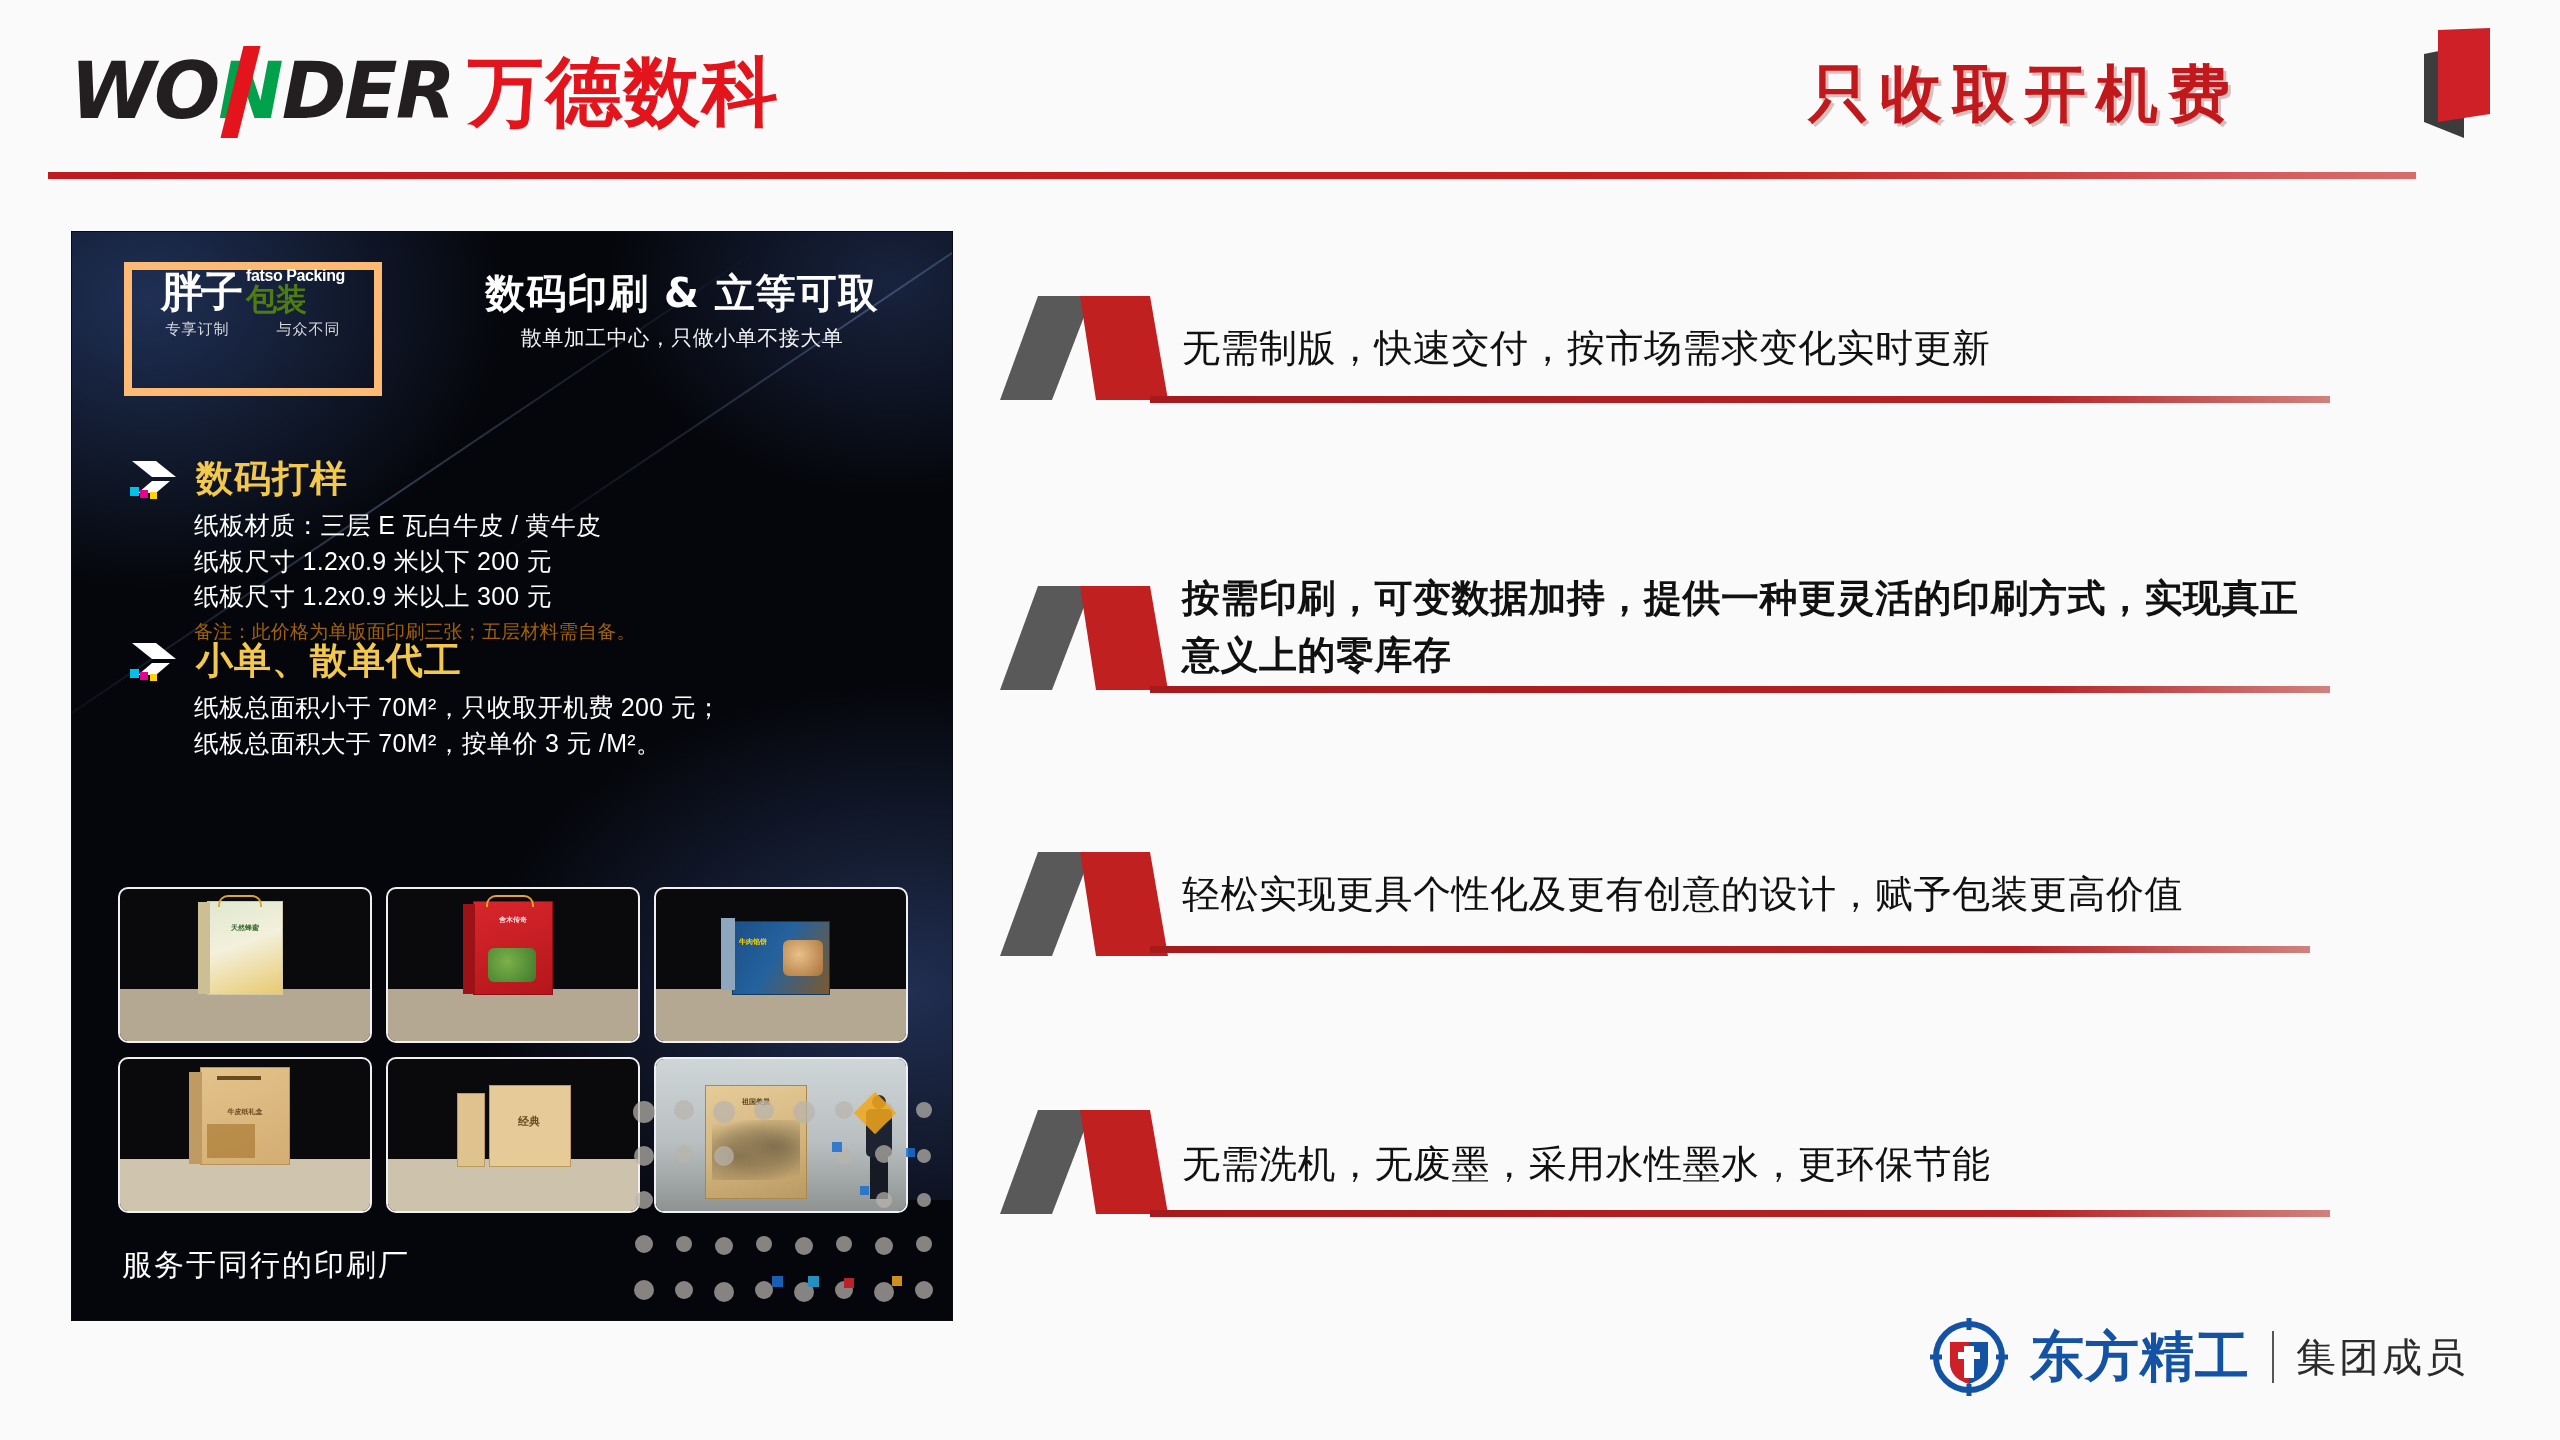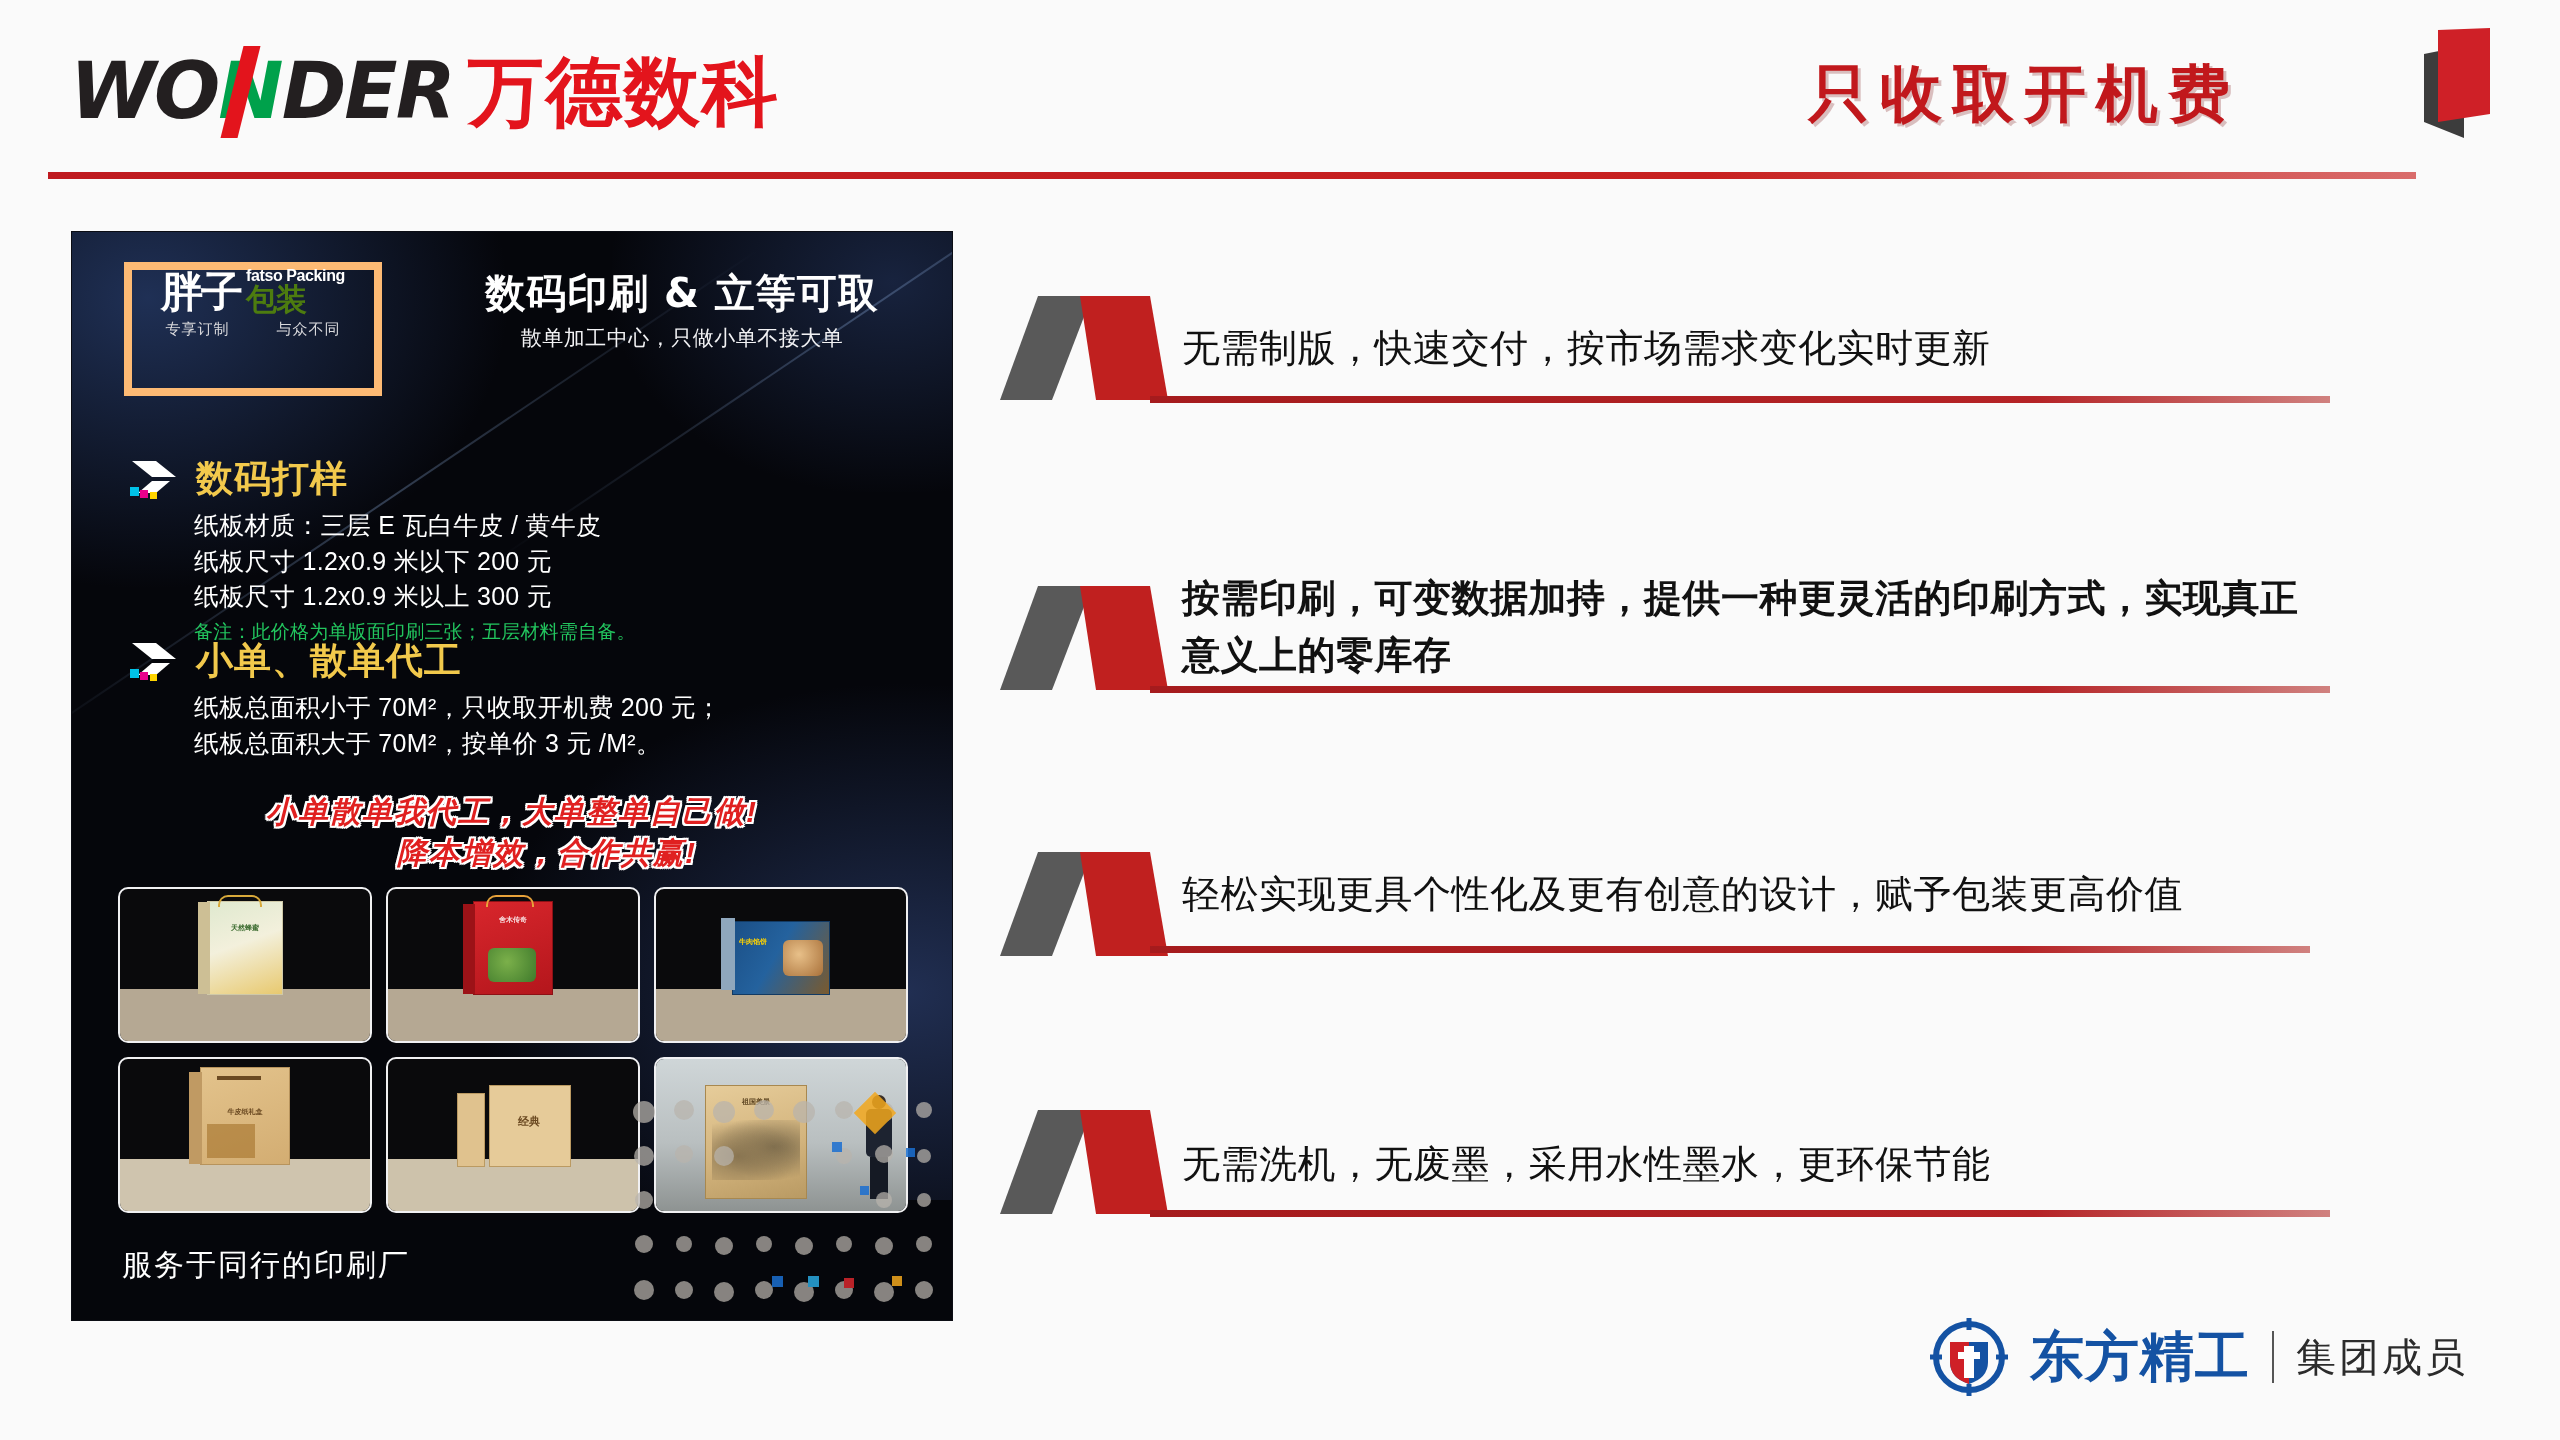--- a/index.html
+++ b/index.html
@@ -57,21 +57,21 @@
     font-family:"DejaVu Sans",sans-serif;line-height:1.15;}
   #poster-head-sub{font-size:21px;color:#f2f2f4;margin-top:8px;letter-spacing:.5px;}
 
   .sec{position:absolute;left:58px;width:790px;}
   .sec-title{display:flex;align-items:center;gap:14px;}
   .chev{width:52px;height:40px;position:relative;flex:none;}
   .sec-title-text{font-size:37px;font-weight:bold;color:#f2c94c;letter-spacing:1px;
     font-family:"DejaVu Sans",sans-serif;}
   .sec-lines{margin-left:64px;margin-top:4px;}
   .sec-line{font-size:25px;color:#ffffff;line-height:1.42;letter-spacing:.3px;}
-  .sec-note{font-size:19px;color:#22c55e;margin-top:4px;letter-spacing:.2px;}
+  .sec-note{font-size:19px;color:#a16207;margin-top:4px;letter-spacing:.2px;}
 
   #slogan{position:absolute;left:60px;top:560px;width:760px;text-align:center;}
   .slogan-line{font-size:30px;font-weight:bold;color:#e02020;line-height:1.35;
     letter-spacing:2px;font-style:italic;
     text-shadow:-2px 0 0 #fff,2px 0 0 #fff,0 -2px 0 #fff,0 2px 0 #fff,
                 -2px -2px 0 #fff,2px 2px 0 #fff,-2px 2px 0 #fff,2px -2px 0 #fff;}
   #slogan-l2{padding-left:70px;}
 
   #gallery{position:absolute;left:46px;top:655px;width:790px;
     display:grid;grid-template-columns:repeat(3,1fr);gap:14px;}
@@ -185,24 +185,20 @@
         <rect x="20" y="33" width="7" height="7" fill="#ffd400"></rect>
       </svg>
       <span class="sec-title-text">小单、散单代工</span>
     </div>
     <div class="sec-lines">
       <div class="sec-line">纸板总面积小于 70M²，只收取开机费 200 元；</div>
       <div class="sec-line">纸板总面积大于 70M²，按单价 3 元 /M²。</div>
     </div>
   </div>
 
-  <div id="slogan">
-    <div class="slogan-line">小单散单我代工，大单整单自己做!</div>
-    <div class="slogan-line" id="slogan-l2">降本增效，合作共赢!</div>
-  </div>
 
   <div id="gallery">
 
     <div class="photo">
       <div class="floor"></div>
       <div class="box" style="width:74px;height:92px;background:linear-gradient(160deg,#dfe9cf 0%,#f3f0dc 45%,#e8c96f 100%);border:1px solid #cfc9a8;">
         <div style="position:absolute;left:-10px;top:0;width:12px;height:92px;background:#cdbf95;"></div>
         <div style="position:absolute;left:10px;top:-7px;width:40px;height:10px;border:2px solid #d8a93a;border-bottom:none;border-radius:10px 10px 0 0;"></div>
         <div class="bx-mini" style="position:absolute;left:0;right:0;top:22px;color:#3b6b2f;">天然蜂蜜</div>
       </div>

